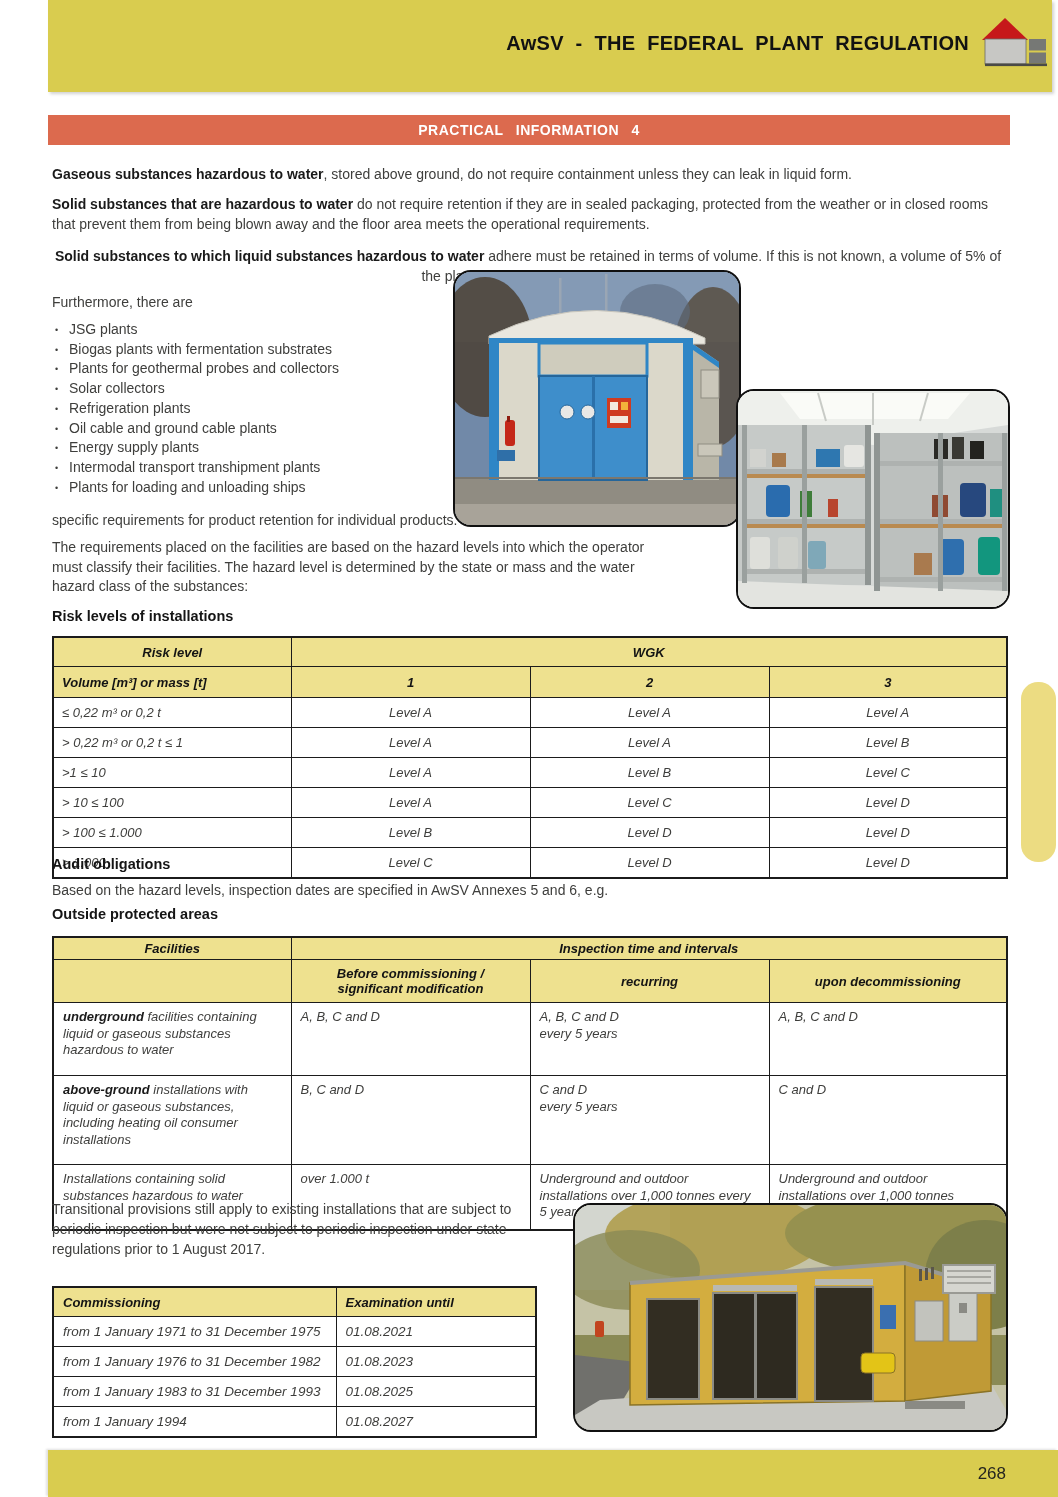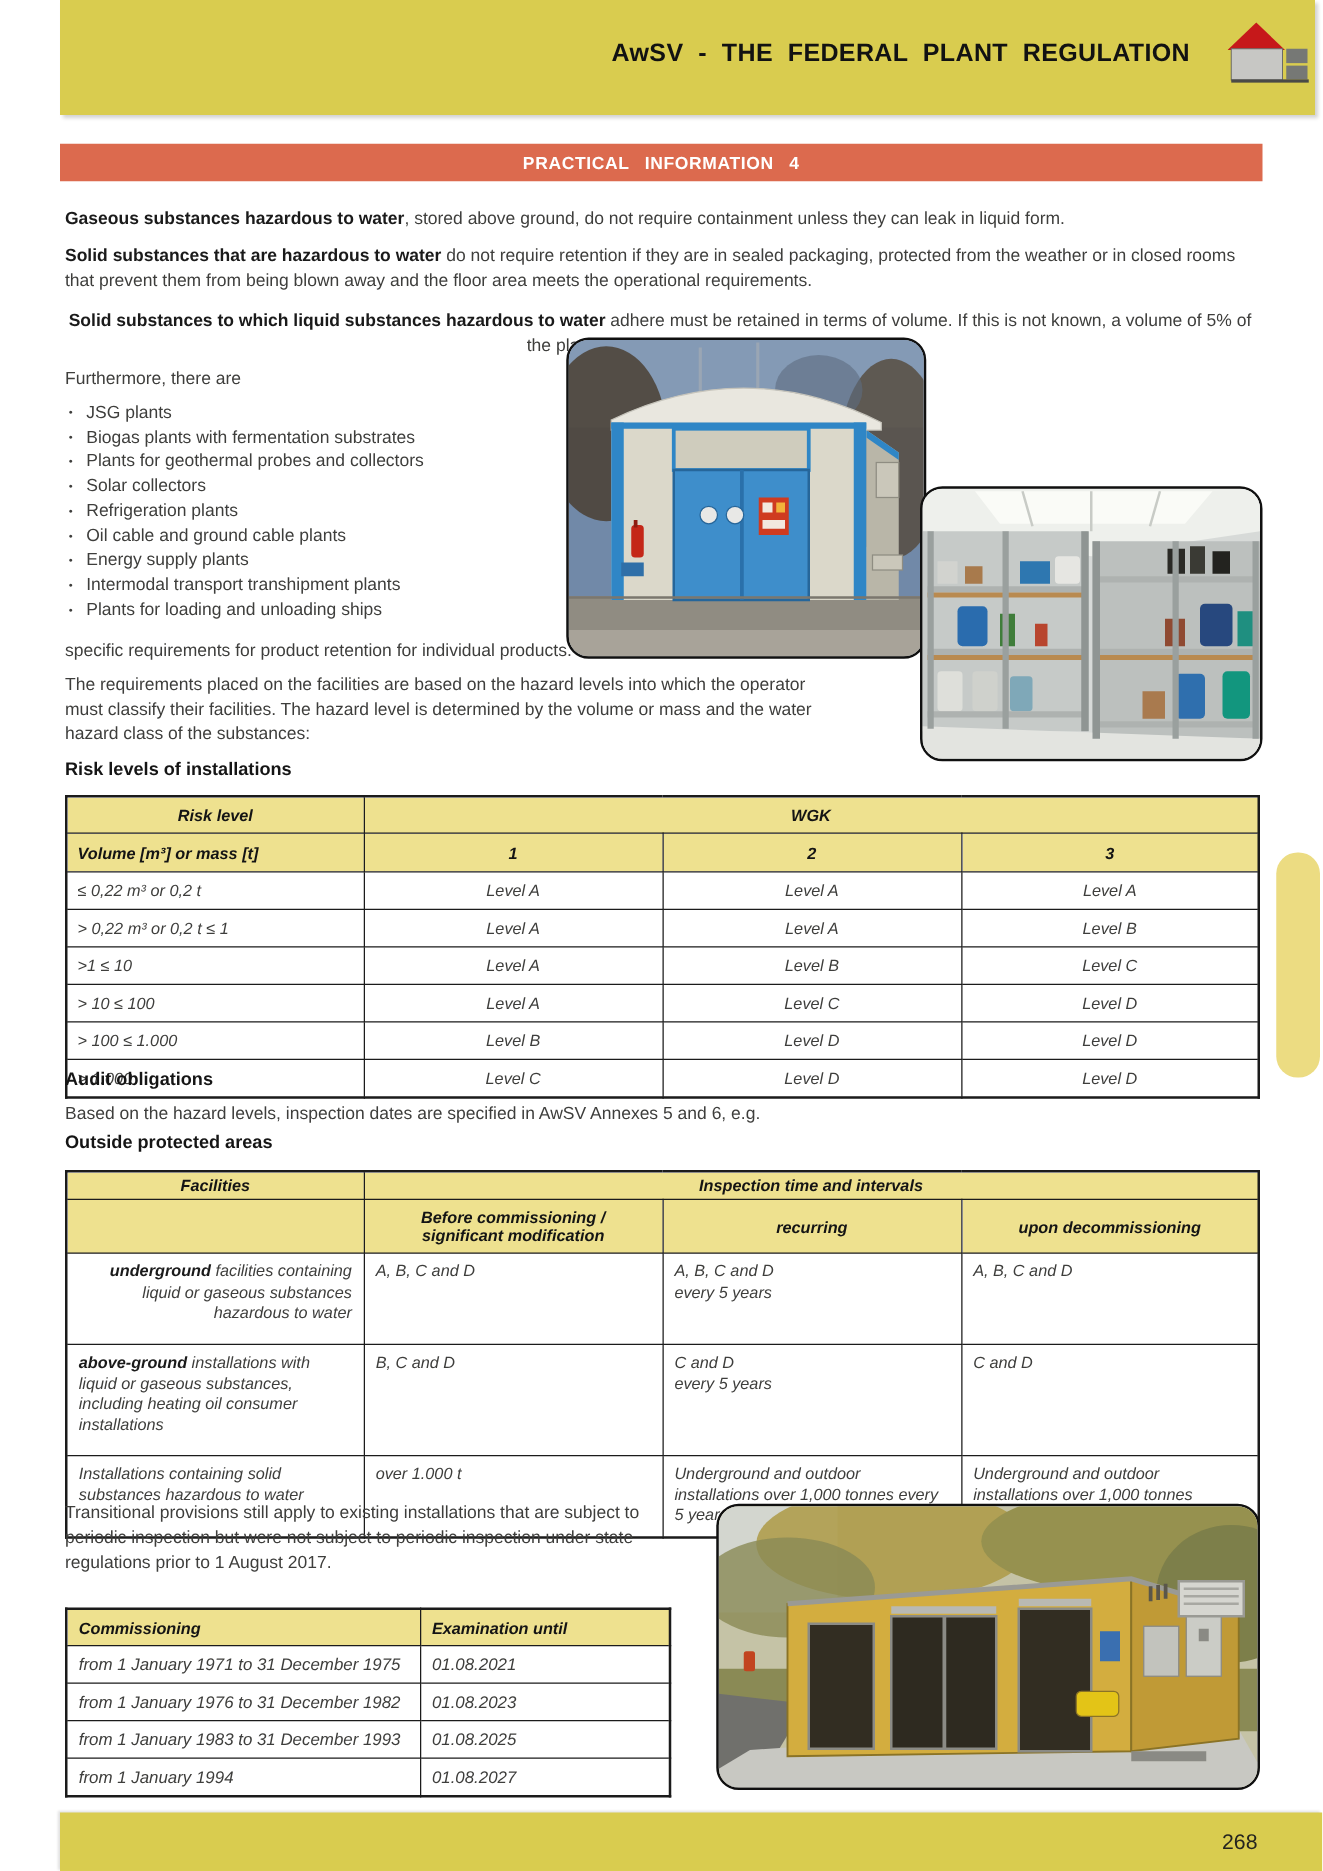--- a/index.html
+++ b/index.html
@@ -1,21 +1,21 @@
 <!DOCTYPE html>
 <html><head>
 <meta charset="utf-8">
 <style>
   html,body{margin:0;padding:0;background:#ffffff;}
   .page{position:relative;width:1058px;height:1497px;background:#ffffff;overflow:hidden;
         font-family:"Liberation Sans",sans-serif;color:#3e3e3c;}
   
   .band-top{position:absolute;left:48px;top:0;width:1004px;height:92px;background:#d9cc4f;
             box-shadow:2px 2px 3px rgba(0,0,0,.18);}
-  .page-title{position:absolute;top:32px;right:106px;font-size:20px;font-weight:bold;color:#121212;
+  .page-title{position:absolute;top:32px;right:89px;font-size:20px;font-weight:bold;color:#121212;
               letter-spacing:.3px;word-spacing:6px;}
   .logo{position:absolute;left:982px;top:16px;width:70px;height:52px;}
   .banner{position:absolute;left:48px;top:115px;width:962px;height:30px;background:#dc6a4e;
           color:#ffffff;font-size:14px;font-weight:bold;text-align:center;line-height:30px;
           letter-spacing:.5px;word-spacing:8px;}
   
   .para{position:absolute;left:52px;width:952px;font-size:14px;line-height:20px;}
   .lead{font-weight:bold;color:#1a1a1a;text-decoration-thickness:1.5px;text-underline-offset:2.5px;}
   .plainline{position:absolute;left:52px;font-size:14px;line-height:19px;}
   .bullets{position:absolute;left:52px;top:320px;width:400px;margin:0;padding:0;list-style:none;
@@ -173,21 +173,21 @@
       <rect x="64" y="34" width="5" height="158" fill="#9aa09e"></rect>
       <rect x="127" y="34" width="6" height="160" fill="#8f9593"></rect>
       <rect x="136" y="42" width="6" height="158" fill="#8f9593"></rect>
       <rect x="200" y="42" width="5" height="158" fill="#9aa09e"></rect>
       <rect x="264" y="42" width="5" height="158" fill="#9aa09e"></rect>
     </svg>
   </div>
 
   <div class="plainline" style="top:511px;">specific requirements for product retention for individual products.</div>
 
-  <div class="para" style="top:538px;width:612px;line-height:19.5px;">The requirements placed on the facilities are based on the hazard levels into which the operator must classify their facilities. The hazard level is determined by the volume or mass  and the water hazard class of the substances:</div>
+  <div class="para" style="top:538px;width:612px;line-height:19.5px;">The requirements placed on the facilities are based on the hazard levels into which the operator must classify their facilities. The hazard level is determined by the state or mass  and the water hazard class of the substances:</div>
 
   <div class="heading" style="top:608px;">Risk levels of installations</div>
   <table class="dtable risk-table" style="top:636px;width:954px;">
     <colgroup>
         <col style="width:238px">
         <col style="width:239px">
         <col style="width:239px">
         <col style="width:238px">
       </colgroup>
     <tbody>
@@ -257,21 +257,21 @@
       <th colspan="3">Inspection time and intervals</th>
     </tr>
     <tr class="h2">
       <th></th>
       <th class="pre">Before commissioning /
 significant modification</th>
       <th>recurring</th>
       <th>upon decommissioning</th>
     </tr>
     <tr>
-      <td style="height:60px;text-align:right;"><span class="facility-lead">underground</span><span> facilities containing liquid or gaseous substances hazardous to water</span></td>
+      <td style="height:60px;"><span class="facility-lead">underground</span><span> facilities containing liquid or gaseous substances hazardous to water</span></td>
       <td class="pre">A, B, C and D</td>
       <td class="pre">A, B, C and D
 every 5 years</td>
       <td class="pre">A, B, C and D</td>
     </tr>
     <tr>
       <td style="height:76px;"><span class="facility-lead">above-ground</span><span> installations with liquid or gaseous substances, including heating oil consumer installations</span></td>
       <td class="pre">B, C and D</td>
       <td class="pre">C and D
 every 5 years</td>

